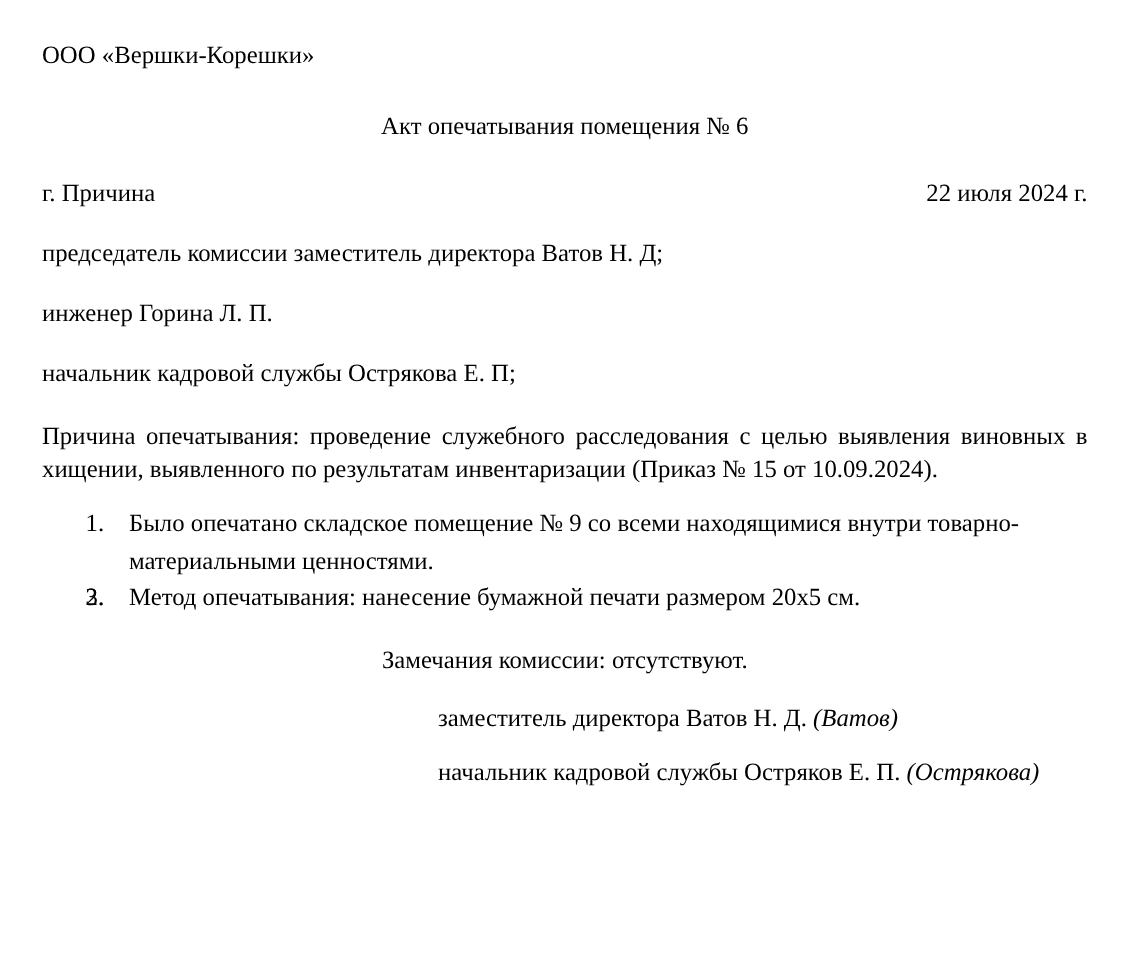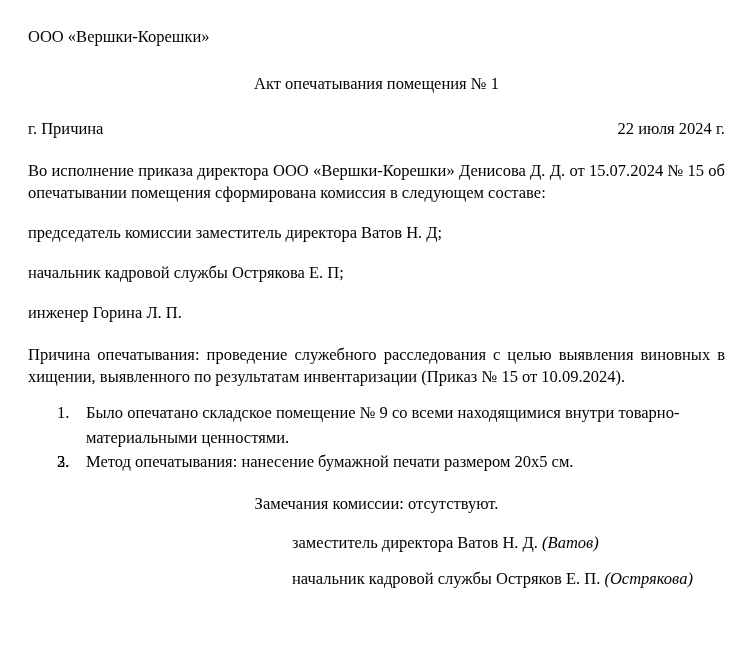--- a/index.html
+++ b/index.html
@@ -139,34 +139,33 @@
   }
 </style>
 </head>
 <body>
 
 <div class="page">
   <div class="doc">
 
     <div class="org-line">ООО «Вершки-Корешки»</div>
 
-    <div class="doc-title">Акт опечатывания помещения № 1</div>
+    <div class="doc-title">Акт опечатывания помещения № 6</div>
 
     <div class="place-date">
       <span class="city">г. Причина</span>
       <span class="date">22 июля 2024 г.</span>
     </div>
 
-    <p class="para para-preamble">Во исполнение приказа директора ООО «Вершки-Корешки» Денисова Д. Д. от 15.07.2024 № 15 об опечатывании помещения сформирована комиссия в следующем составе:</p>
 
     <p class="member">председатель комиссии заместитель директора Ватов Н. Д;</p>
 
+    <p class="member">инженер Горина Л. П.</p>
+
     <p class="member">начальник кадровой службы Острякова Е. П;</p>
-
-    <p class="member">инженер Горина Л. П.</p>
 
     <p class="para para-reason">Причина опечатывания: проведение служебного расследования с целью выявления виновных в хищении, выявленного по результатам инвентаризации (Приказ № 15 от 10.09.2024).</p>
 
 
     <ul class="numbered-list">
       <li class="li-wrap">
         <span class="marker">1.</span>
         <span class="text">Было опечатано складское помещение № 9 со всеми находящимися внутри товарно-материальными ценностями.</span>
       </li>
       <li class="li-tight">

